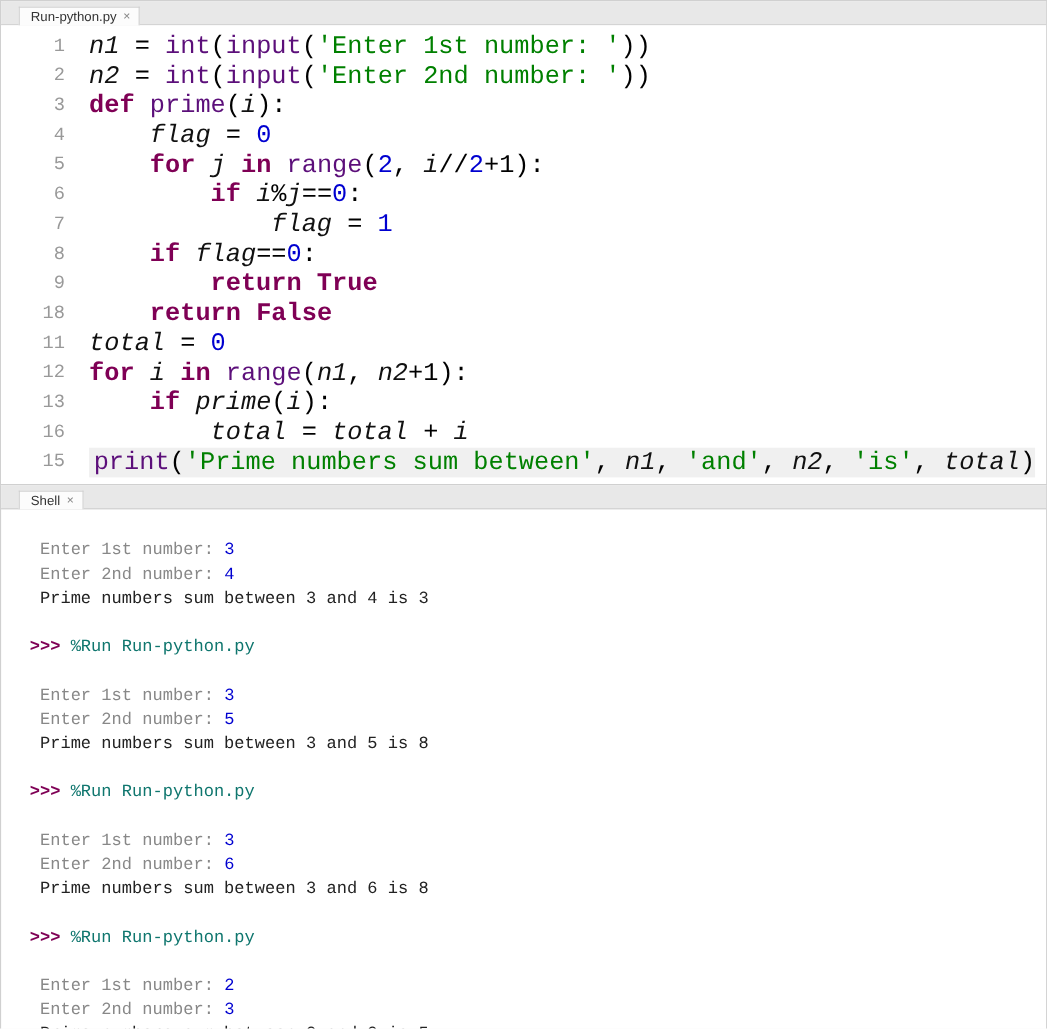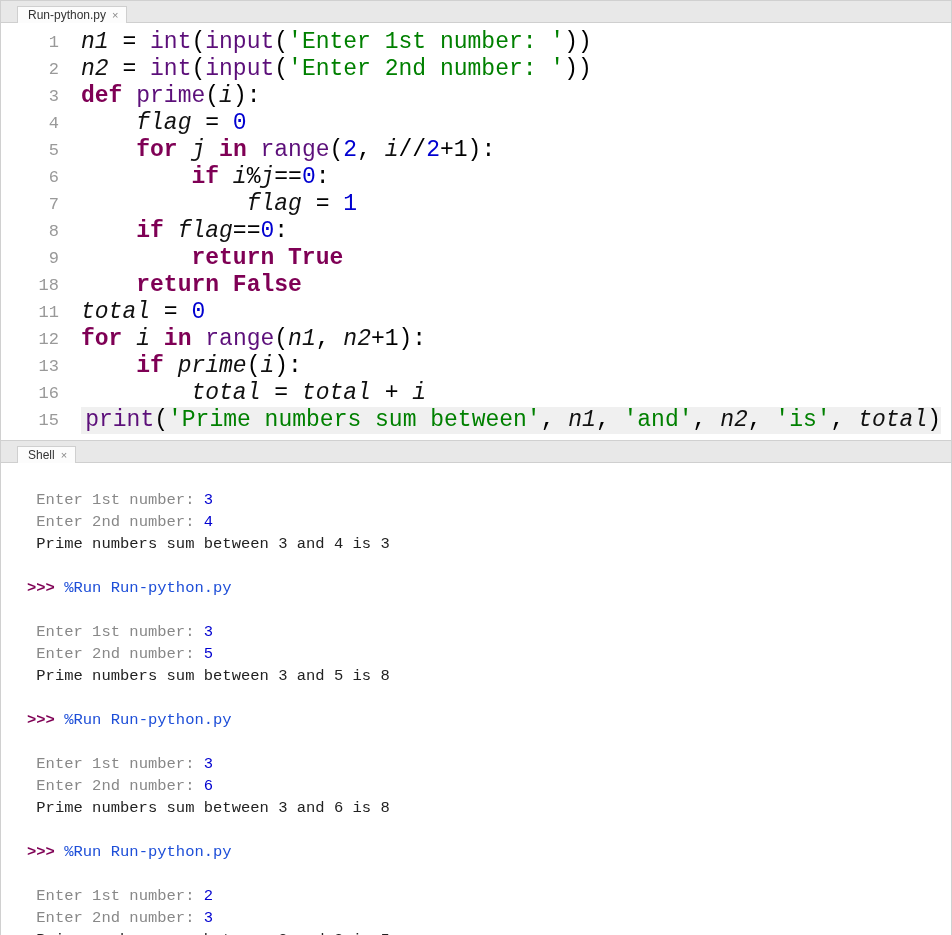--- a/index.html
+++ b/index.html
@@ -75,21 +75,21 @@
     border-top: none;
   }
   .shell-body {
     padding: 4px 10px 8px 26px;
     font-size: 15.5px;
     line-height: 22px;
     white-space: pre;
     color: #222;
   }
   .prompt { color: #888; font-family: Liberation Mono, monospace; }
-  .magic  { color: #1d4ed8; margin-top: 48px; }
+  .magic  { color: #0f766e; margin-top: 48px; }
   .inpnum { color: #0000d0; }
   .promptchev { color: #7f0055; font-weight: bold; }
 </style>
 </head>
 <body>
 
 <div class="editor-pane">
   <div class="tab-bar">
     <div class="tab">
       <span>Run-python.py</span>

